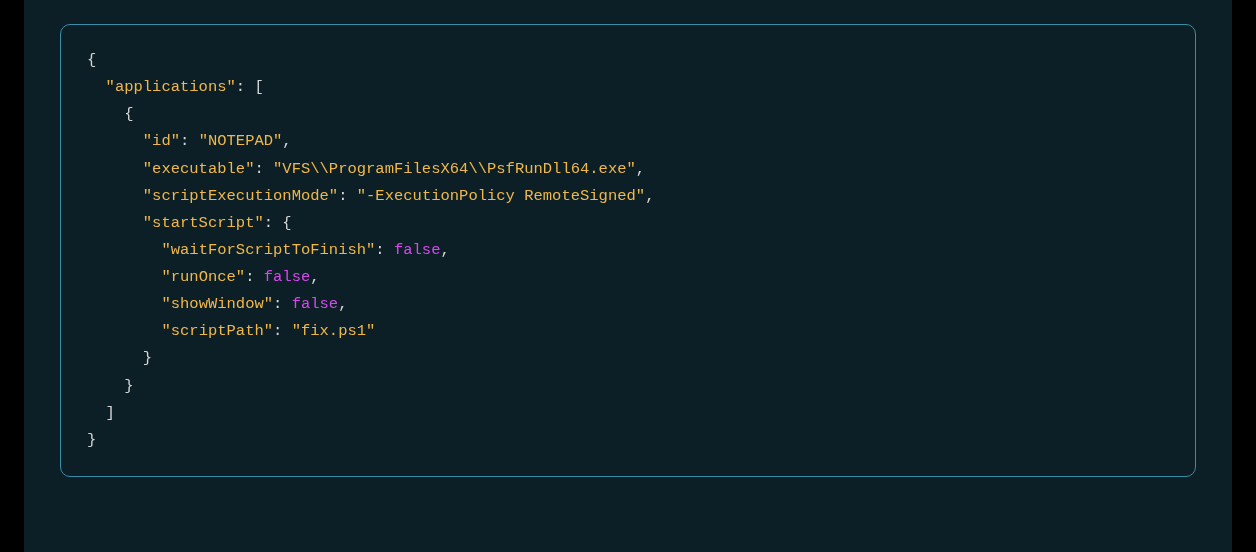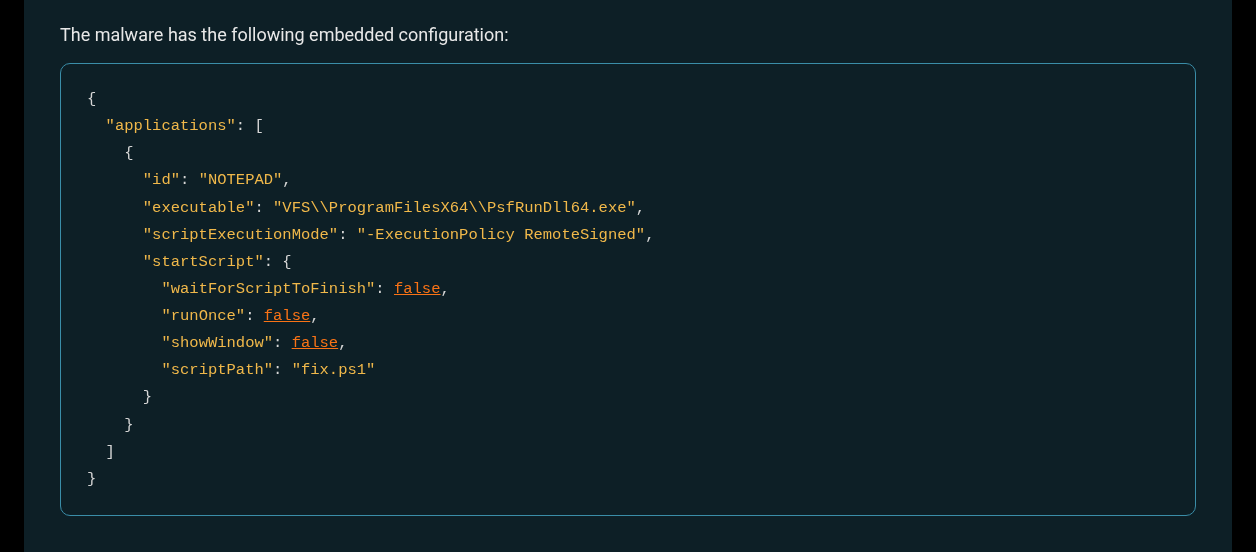--- a/index.html
+++ b/index.html
@@ -28,28 +28,27 @@
       padding: 22px 26px;
       background: #0d1f26;
       font-family: "SFMono-Regular", Consolas, "Liberation Mono", Menlo, monospace;
       font-size: 15.5px;
       line-height: 1.75;
       color: #d6d6d6;
       white-space: pre;
       overflow: auto;
     }
     .s  { color: #f0b84a; }  
-    .kw { color: #f97316; text-decoration: underline; }  
+    .kw { color: #d946ef; }  
     .p  { color: #d6d6d6; }  
   </style>
 </head>
 <body>
 
 <div class="panel">
-  <p class="intro">The malware has the following embedded configuration:</p>
 
   <div class="codeblock"><span class="p">{</span>
 <span class="p">  </span><span class="s">"applications"</span><span class="p">: [</span>
 <span class="p">    {</span>
 <span class="p">      </span><span class="s">"id"</span><span class="p">: </span><span class="s">"NOTEPAD"</span><span class="p">,</span>
 <span class="p">      </span><span class="s">"executable"</span><span class="p">: </span><span class="s">"VFS\\ProgramFilesX64\\PsfRunDll64.exe"</span><span class="p">,</span>
 <span class="p">      </span><span class="s">"scriptExecutionMode"</span><span class="p">: </span><span class="s">"-ExecutionPolicy RemoteSigned"</span><span class="p">,</span>
 <span class="p">      </span><span class="s">"startScript"</span><span class="p">: {</span>
 <span class="p">        </span><span class="s">"waitForScriptToFinish"</span><span class="p">: </span><span class="kw">false</span><span class="p">,</span>
 <span class="p">        </span><span class="s">"runOnce"</span><span class="p">: </span><span class="kw">false</span><span class="p">,</span>

